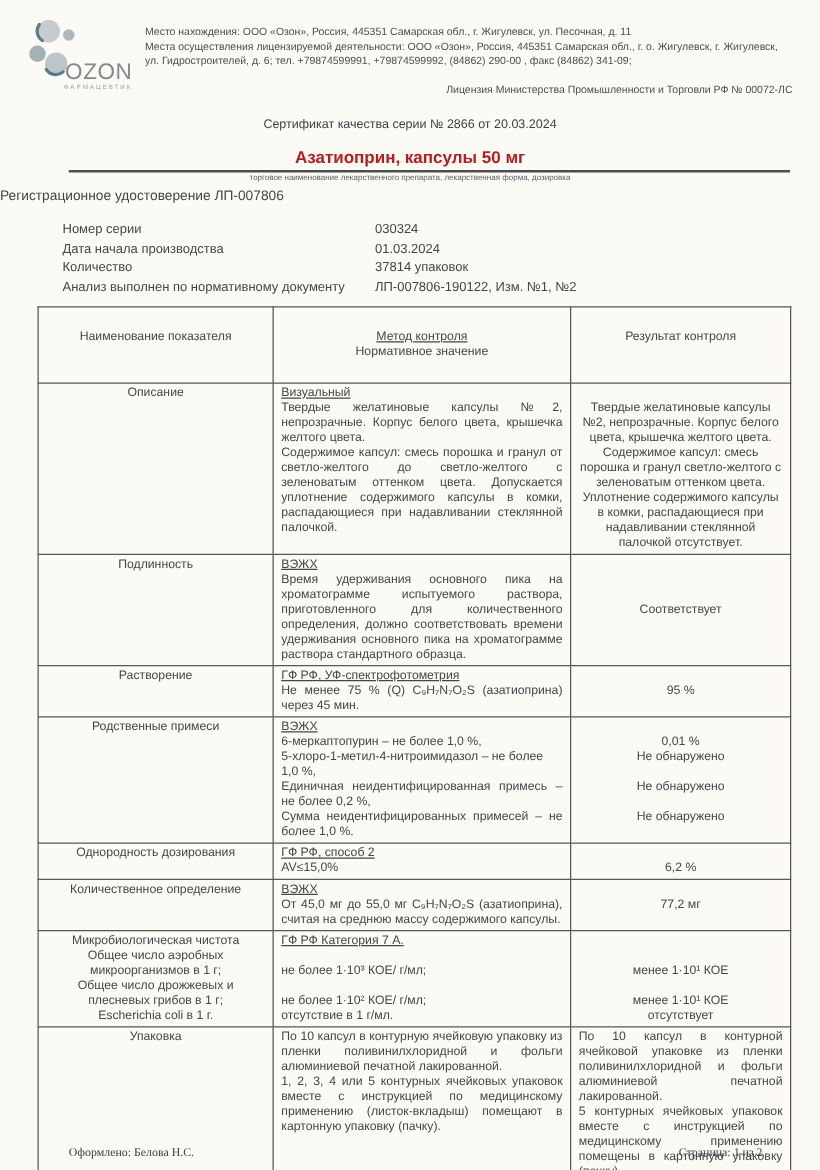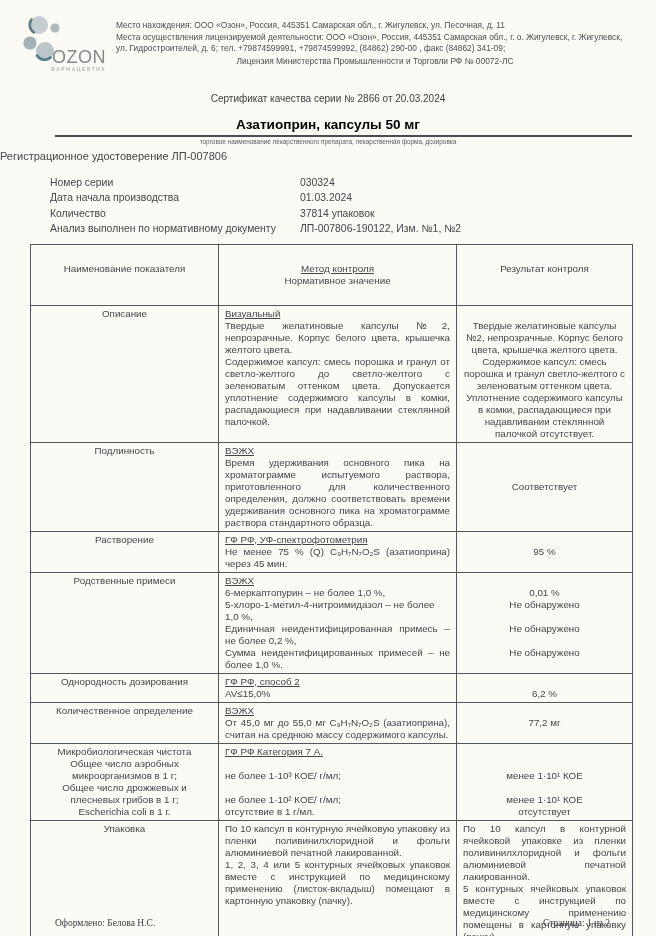--- a/index.html
+++ b/index.html
@@ -7,24 +7,24 @@
     width:656px;height:936px;overflow:hidden;position:relative;
     background:#fbfaf5;color:#42474a;
     font-family:"Liberation Sans","DejaVu Sans",sans-serif;
     -webkit-font-smoothing:antialiased;
   }
   .page{position:relative;width:656px;height:936px;}
   
   .hdr{display:flex;align-items:flex-start;padding:10px 22px 0 12px;}
   .logo{width:94px;flex:0 0 94px;}
   .addr{flex:1;margin-left:10px;padding-top:10px;font-size:8.4px;line-height:11.6px;color:#4a4f52;}
-  .addr .license{text-align:center;margin-top:1px;}
+  .addr .license{text-align:right;margin-top:11px;}
   
   .cert-title{text-align:center;font-size:10px;margin-top:17px;color:#3e4245;}
-  .product{text-align:center;font-size:13.6px;font-weight:bold;margin-top:13px;color:#000000;}
+  .product{text-align:center;font-size:13.6px;font-weight:bold;margin-top:13px;color:#b91c1c;}
   .rule{border-top:2px solid #4a4e51;margin:3px 24px 0 55px;height:0;}
   .caption{text-align:center;font-size:6.4px;color:#5a5e61;margin-top:1px;}
   .reg{text-align:left;padding-right:26px;font-size:11px;margin-top:5px;}
   
   .details{margin:13px 0 0 50px;font-size:10.4px;line-height:15.4px;}
   .drow{display:flex;}
   .dlabel{width:250px;flex:0 0 250px;}
   
   table.qc{
     border-collapse:collapse;table-layout:fixed;

